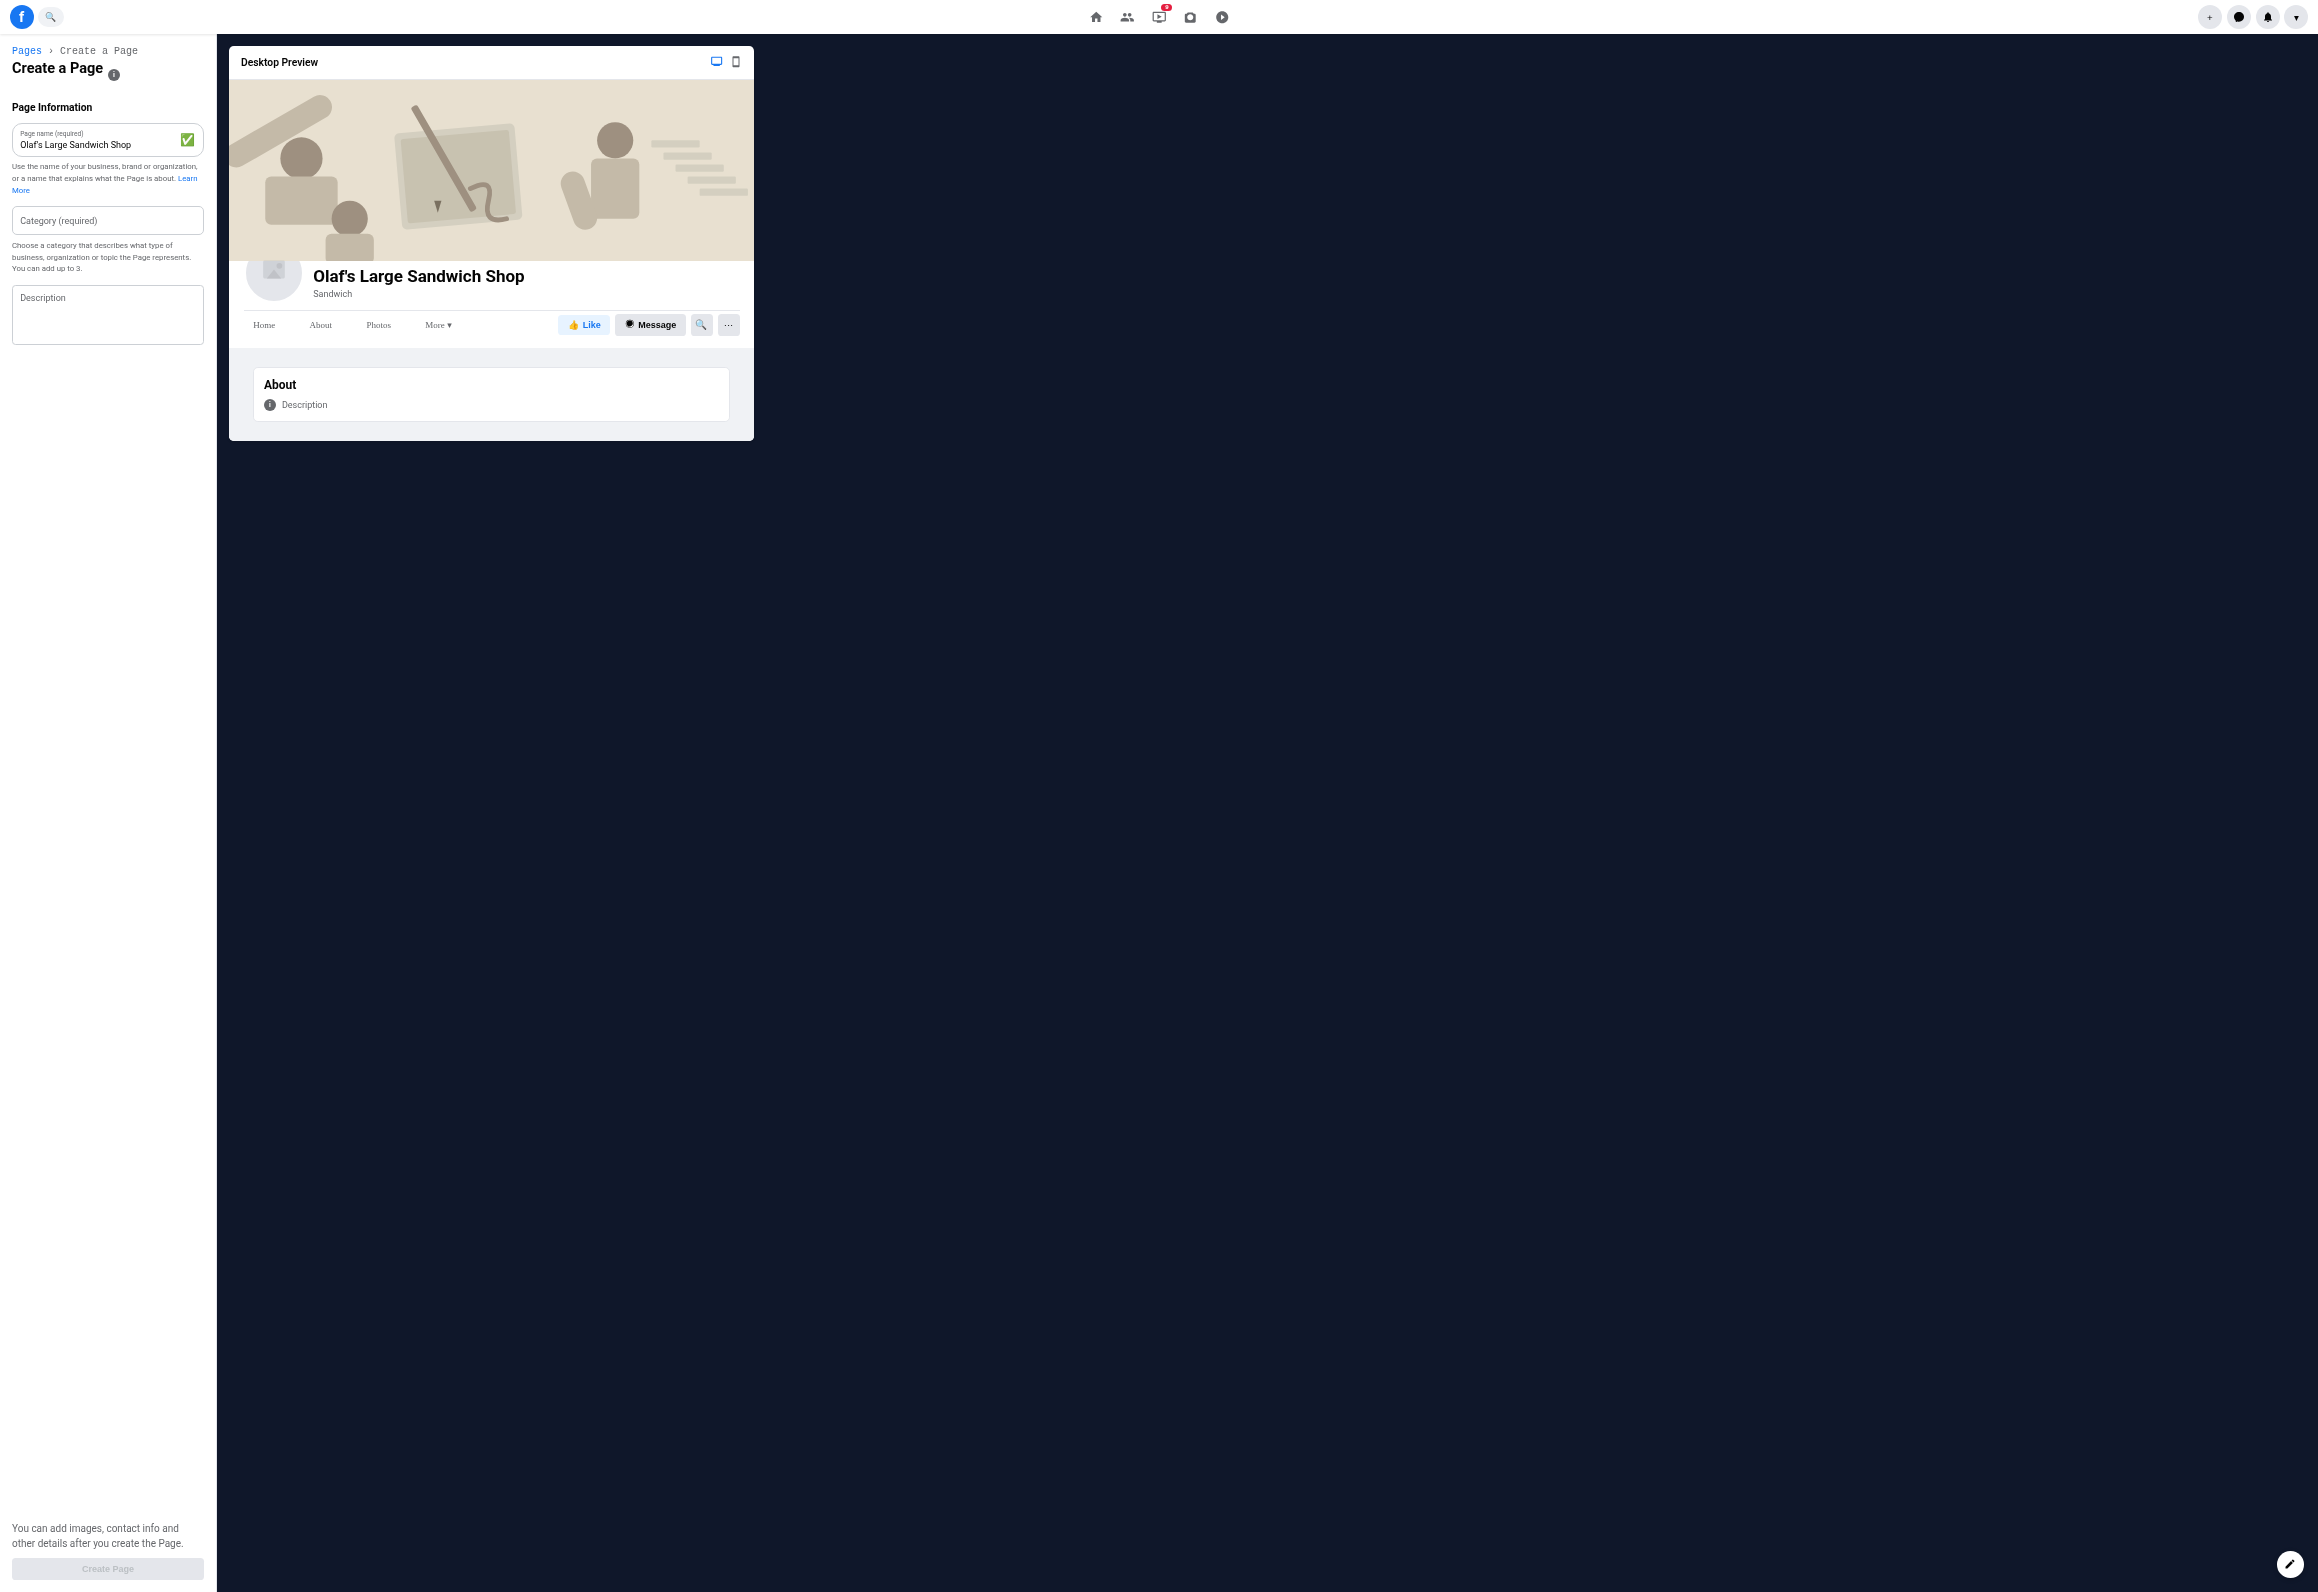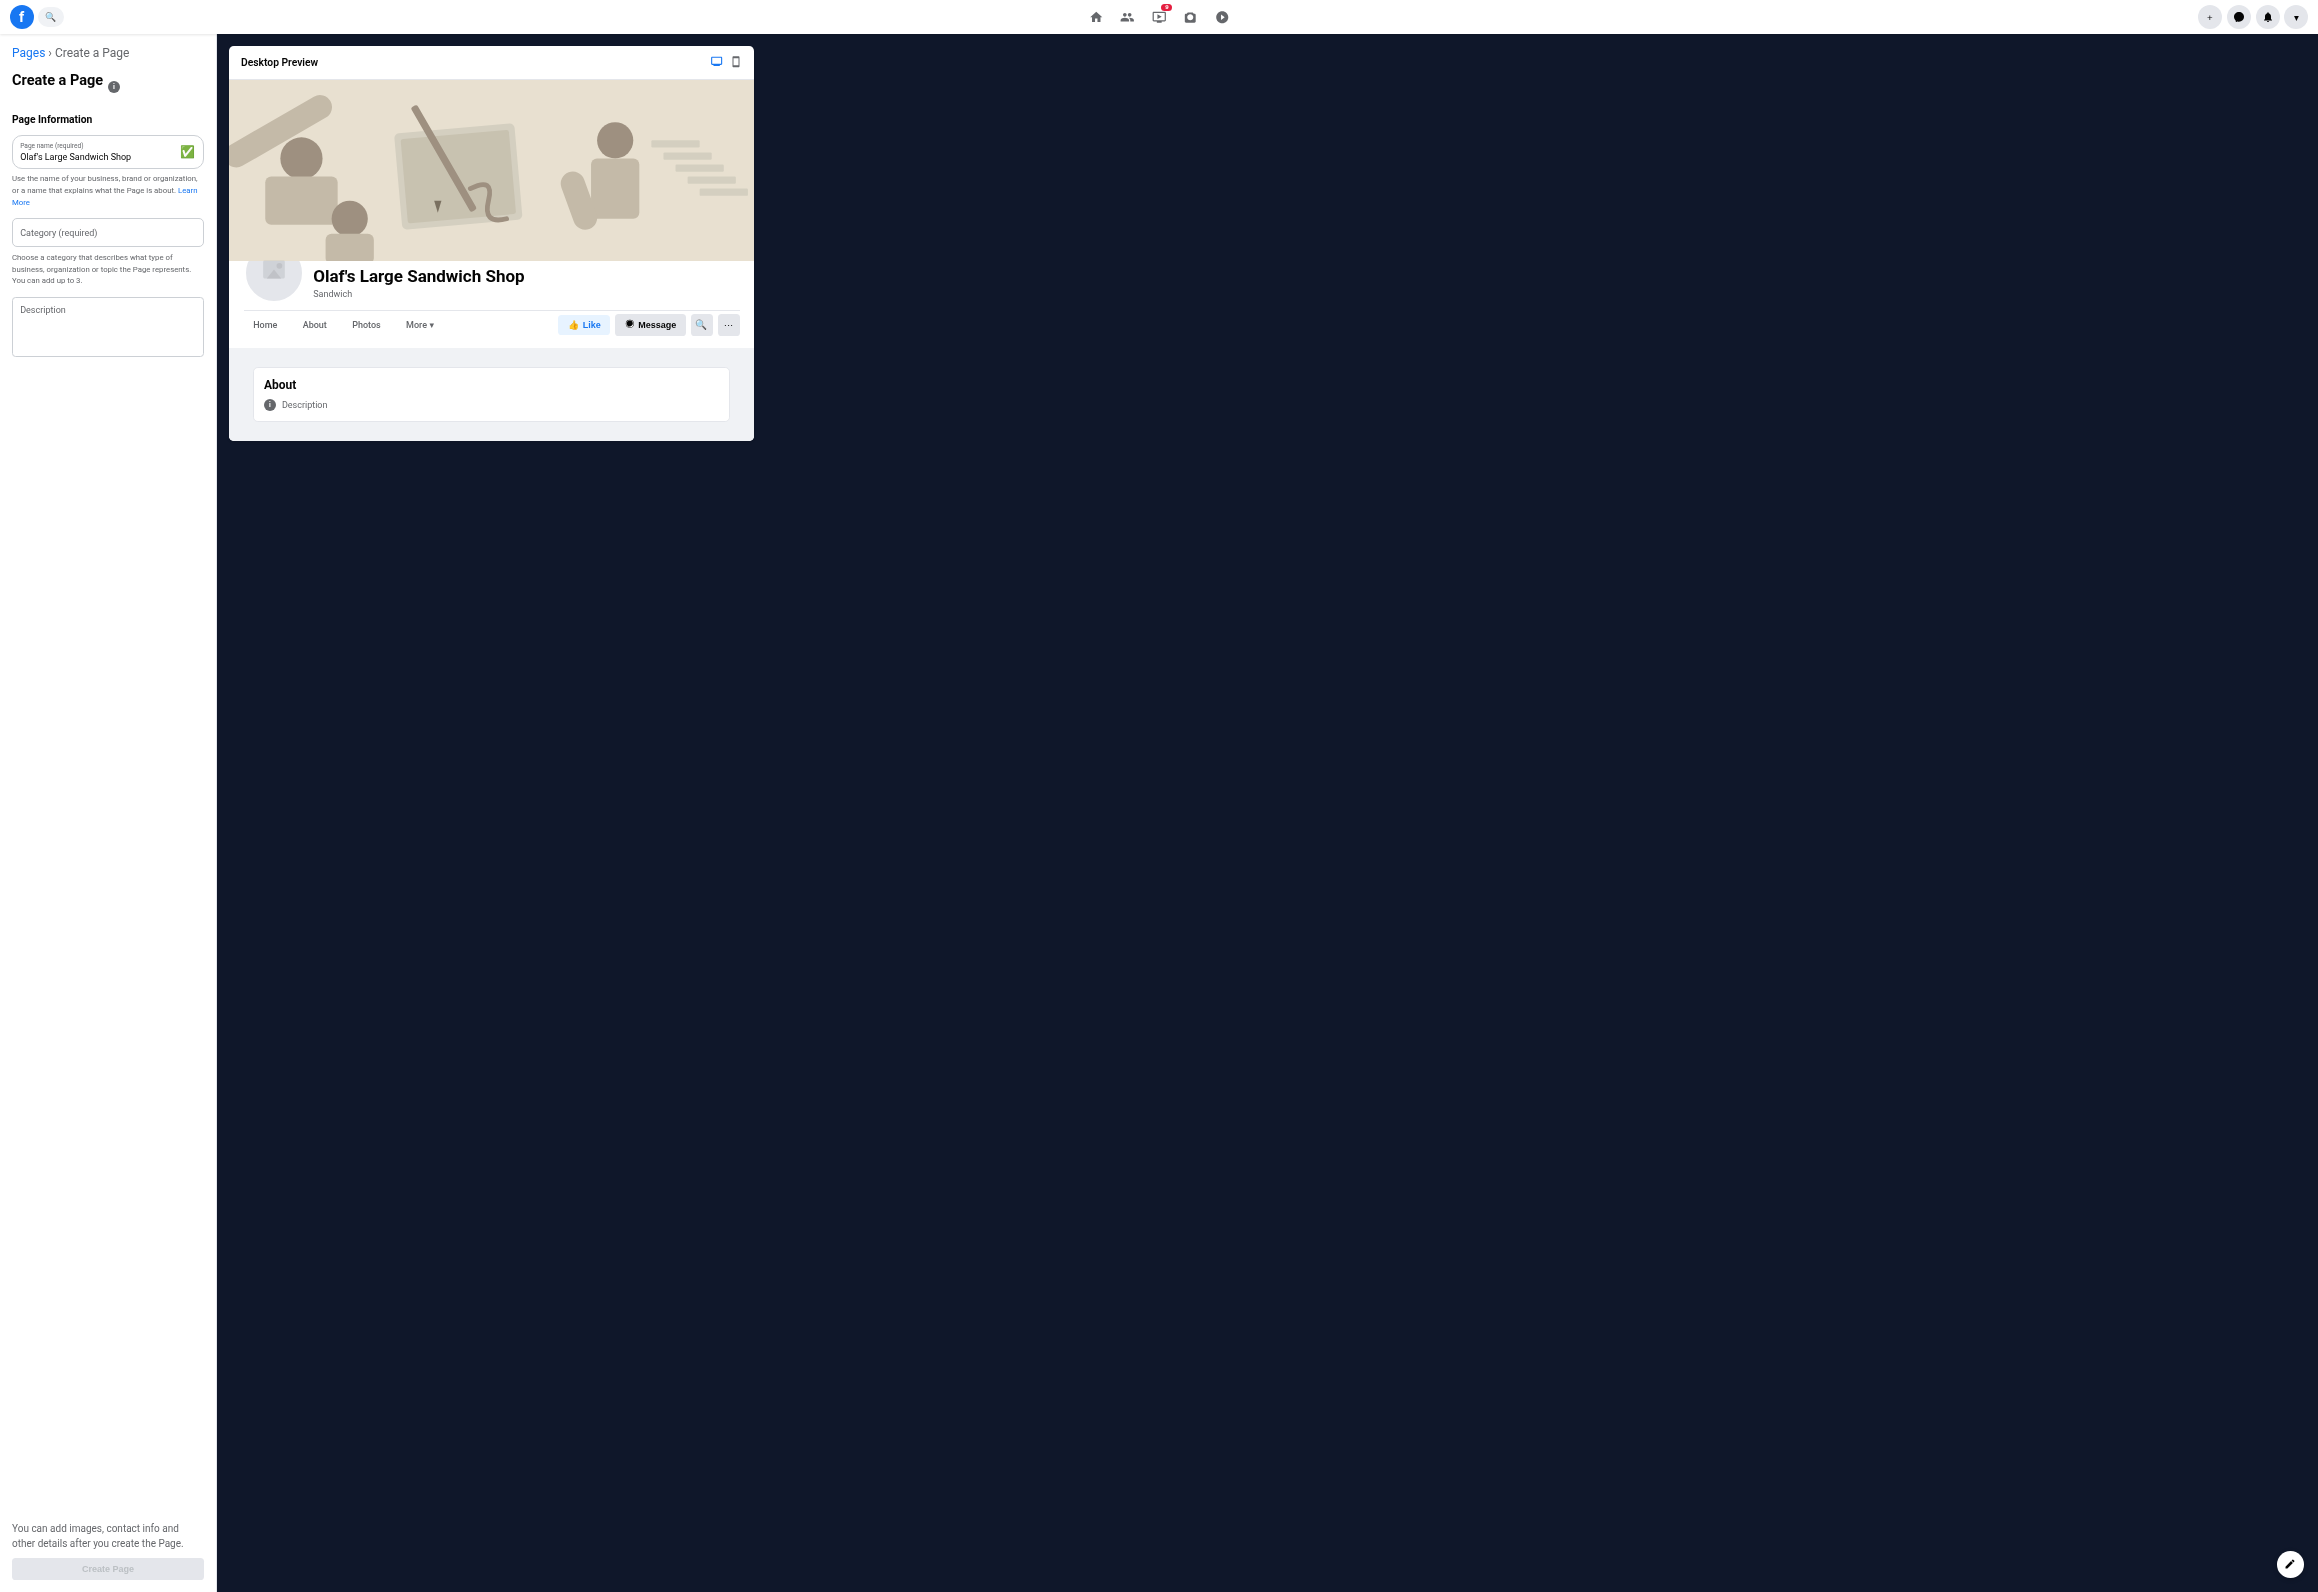--- a/index.html
+++ b/index.html
@@ -107,23 +107,24 @@
       width: 217px;
       flex-shrink: 0;
       background: #fff;
       border-right: 0.6px solid #e4e6eb;
       padding: 12px;
       min-height: calc(100vh - 34px);
       display: flex;
       flex-direction: column;
     }
     .breadcrumb {
-      font-size: 12px;
-      color: #65676b;
-      margin-bottom: 12px;
+      font-size: 10px;
+      color: #65676b;
+      margin-bottom: 3px;
+      font-family: Liberation Mono, monospace;
     }
     .breadcrumb a { color: #1877f2; text-decoration: none; }
     .breadcrumb span { color: #65676b; }
     .page-title-main {
       font-size: 14.5px;
       font-weight: 700;
       color: #050505;
       margin-bottom: 12px;
     }
     .section-title {
@@ -307,21 +308,21 @@
     }
 
     
     .page-nav {
       border-top: 0.6px solid #e4e6eb;
       padding: 2.4px 0;
       display: flex;
       align-items: center;
       gap: 2.4px;
     }
-    .page-nav-left { display: flex; gap: 6px; flex: 1; }
+    .page-nav-left { display: flex; gap: 15px; flex: 1; font-family: Liberation Serif, serif; }
     .page-nav-item {
       padding: 6px 9.7px;
       font-size: 9px;
       font-weight: 500;
       color: #65676b;
       border-radius: 3.6px;
       cursor: pointer;
       display: flex;
       align-items: center;
       gap: 2.4px;

